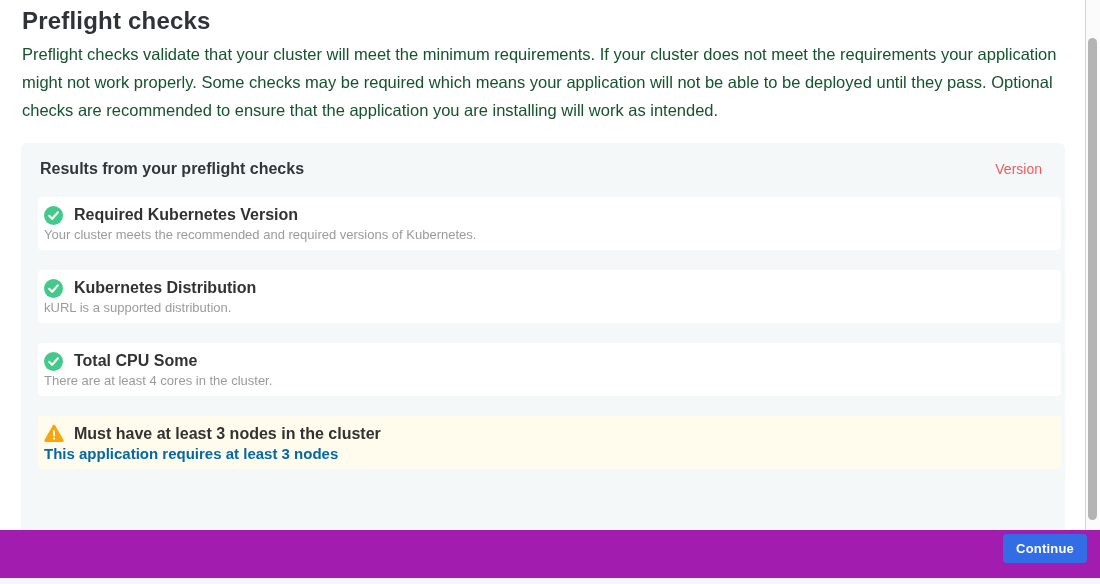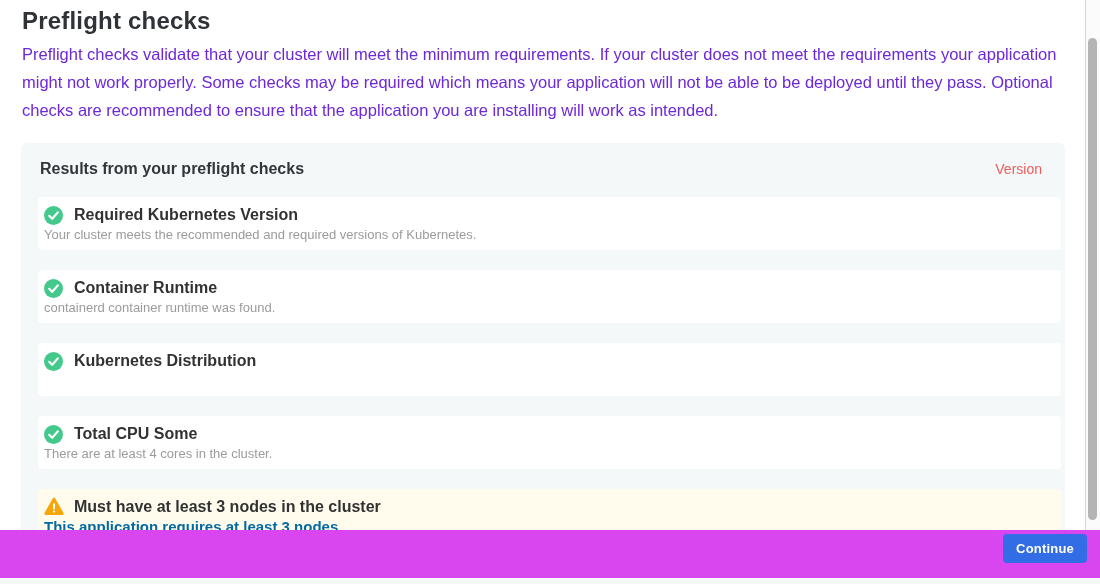--- a/index.html
+++ b/index.html
@@ -14,21 +14,21 @@
   .app { position: absolute; inset: 0; }
 
   
   .page-title {
     position: absolute; left: 22px; top: 7px; margin: 0;
     font-size: 24px; font-weight: 700; color: #2f3237; letter-spacing: .2px;
   }
   .intro {
     position: absolute; left: 22px; top: 40px; margin: 0;
     width: 1042px;
-    font-size: 16.5px; line-height: 28px; color: #6d28d9; font-weight: 500;
+    font-size: 16.5px; line-height: 28px; color: #14532d; font-weight: 500;
   }
 
   
   .card {
     position: absolute; left: 21px; top: 143px;
     width: 1044px; height: 387px;
     background: #f4f8f8;
     border-radius: 6px 6px 0 0;
     overflow: hidden;
     box-sizing: border-box;
@@ -85,21 +85,21 @@
   }
   .scroll-thumb {
     position: absolute; left: 1088px; top: 38px;
     width: 9px; height: 482px;
     background: #b4b4b4; border-radius: 5px;
   }
 
   
   .footer {
     position: absolute; left: 0; top: 530px;
-    width: 1100px; height: 48px; background: #d946ef;
+    width: 1100px; height: 48px; background: #a21caf;
   }
   .continue {
     position: absolute; right: 13px; top: 4px;
     height: 29px; padding: 0 13px;
     background: #326de6; color: #ffffff;
     border: none; border-radius: 4px;
     font-family: "Liberation Sans", sans-serif;
     font-size: 13px; font-weight: 700; letter-spacing: .2px;
     cursor: pointer;
   }
@@ -134,32 +134,22 @@
     <div class="check-message">Your cluster meets the recommended and required versions of Kubernetes.</div>
   </div>
         <div class="check-row pass">
     <span class="icon pass-icon">
       <svg width="19" height="19" viewBox="0 0 19 19">
         <circle cx="9.5" cy="9.5" r="9.5" fill="#44c98d"></circle>
         <polyline points="5.2,9.8 8.2,12.8 13.8,6.4" fill="none" stroke="#ffffff" stroke-width="2.2" stroke-linecap="round" stroke-linejoin="round"></polyline>
       </svg>
     </span>
 
-    <div class="check-title">Container Runtime</div>
-    <div class="check-message">containerd container runtime was found.</div>
-  </div>
-        <div class="check-row pass">
-    <span class="icon pass-icon">
-      <svg width="19" height="19" viewBox="0 0 19 19">
-        <circle cx="9.5" cy="9.5" r="9.5" fill="#44c98d"></circle>
-        <polyline points="5.2,9.8 8.2,12.8 13.8,6.4" fill="none" stroke="#ffffff" stroke-width="2.2" stroke-linecap="round" stroke-linejoin="round"></polyline>
-      </svg>
-    </span>
-
     <div class="check-title">Kubernetes Distribution</div>
+    <div class="check-message">kURL is a supported distribution.</div>
   </div>
         <div class="check-row pass">
     <span class="icon pass-icon">
       <svg width="19" height="19" viewBox="0 0 19 19">
         <circle cx="9.5" cy="9.5" r="9.5" fill="#44c98d"></circle>
         <polyline points="5.2,9.8 8.2,12.8 13.8,6.4" fill="none" stroke="#ffffff" stroke-width="2.2" stroke-linecap="round" stroke-linejoin="round"></polyline>
       </svg>
     </span>
 
     <div class="check-title">Total CPU Some</div>

